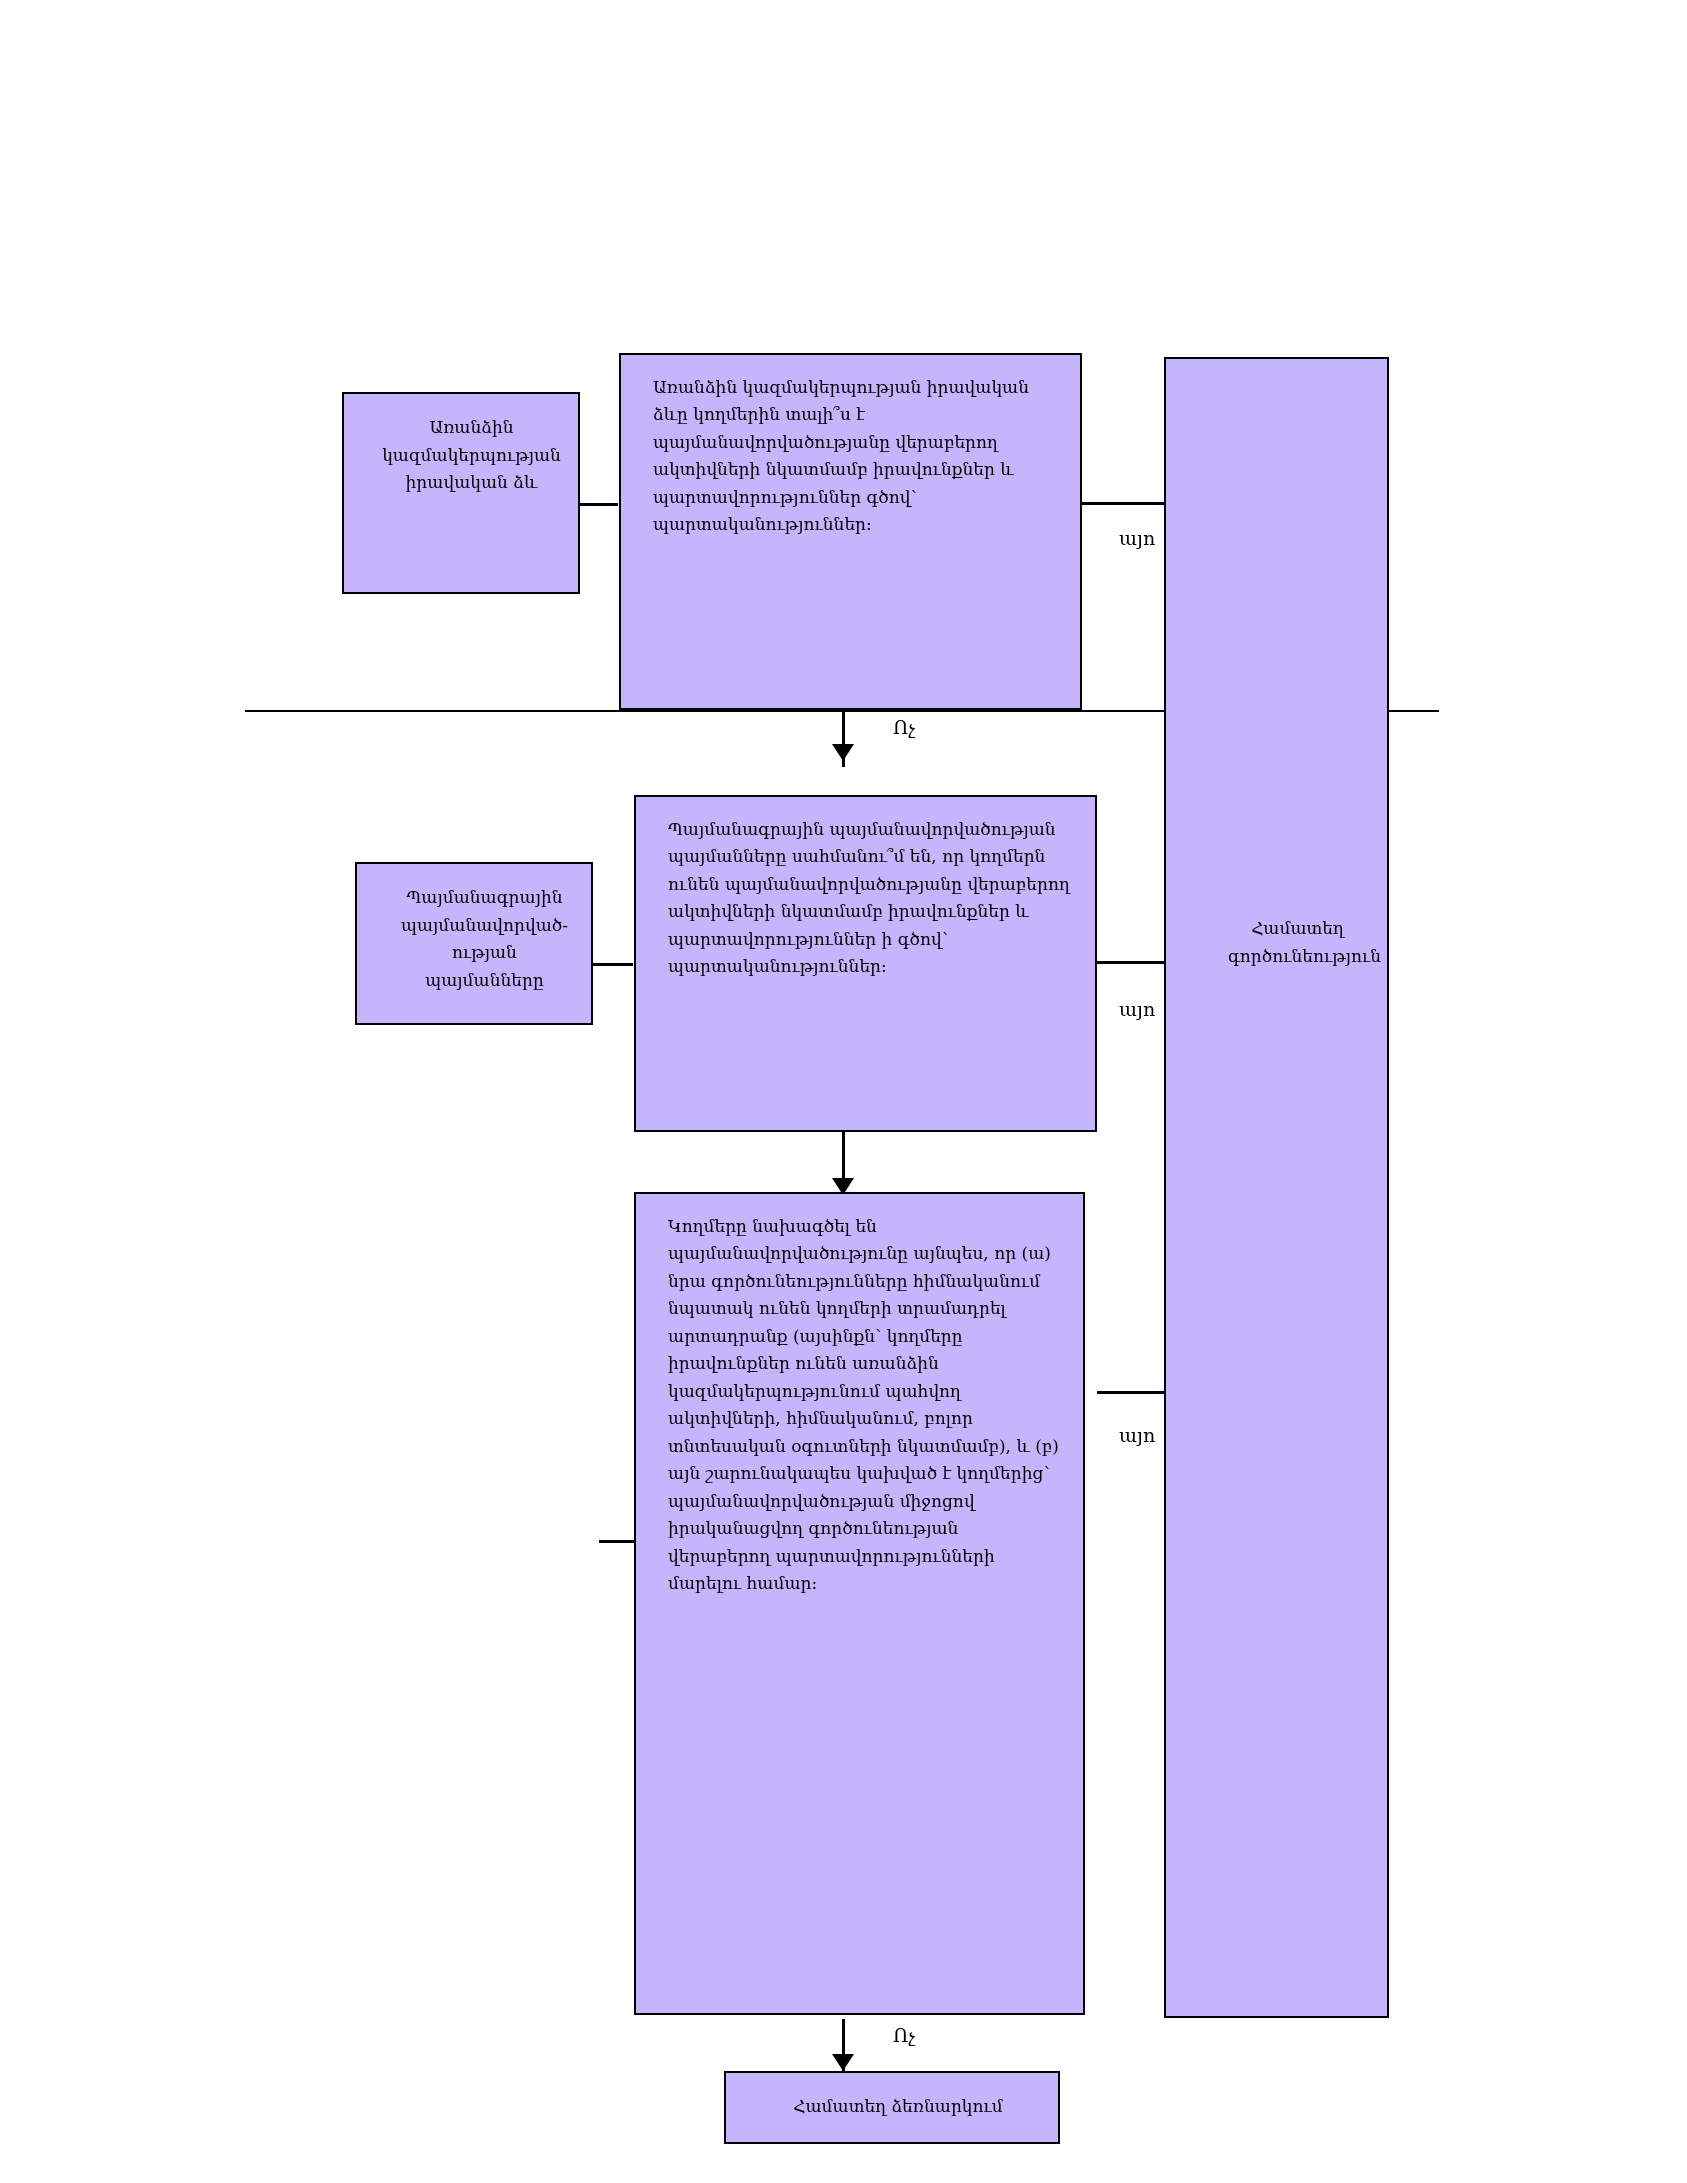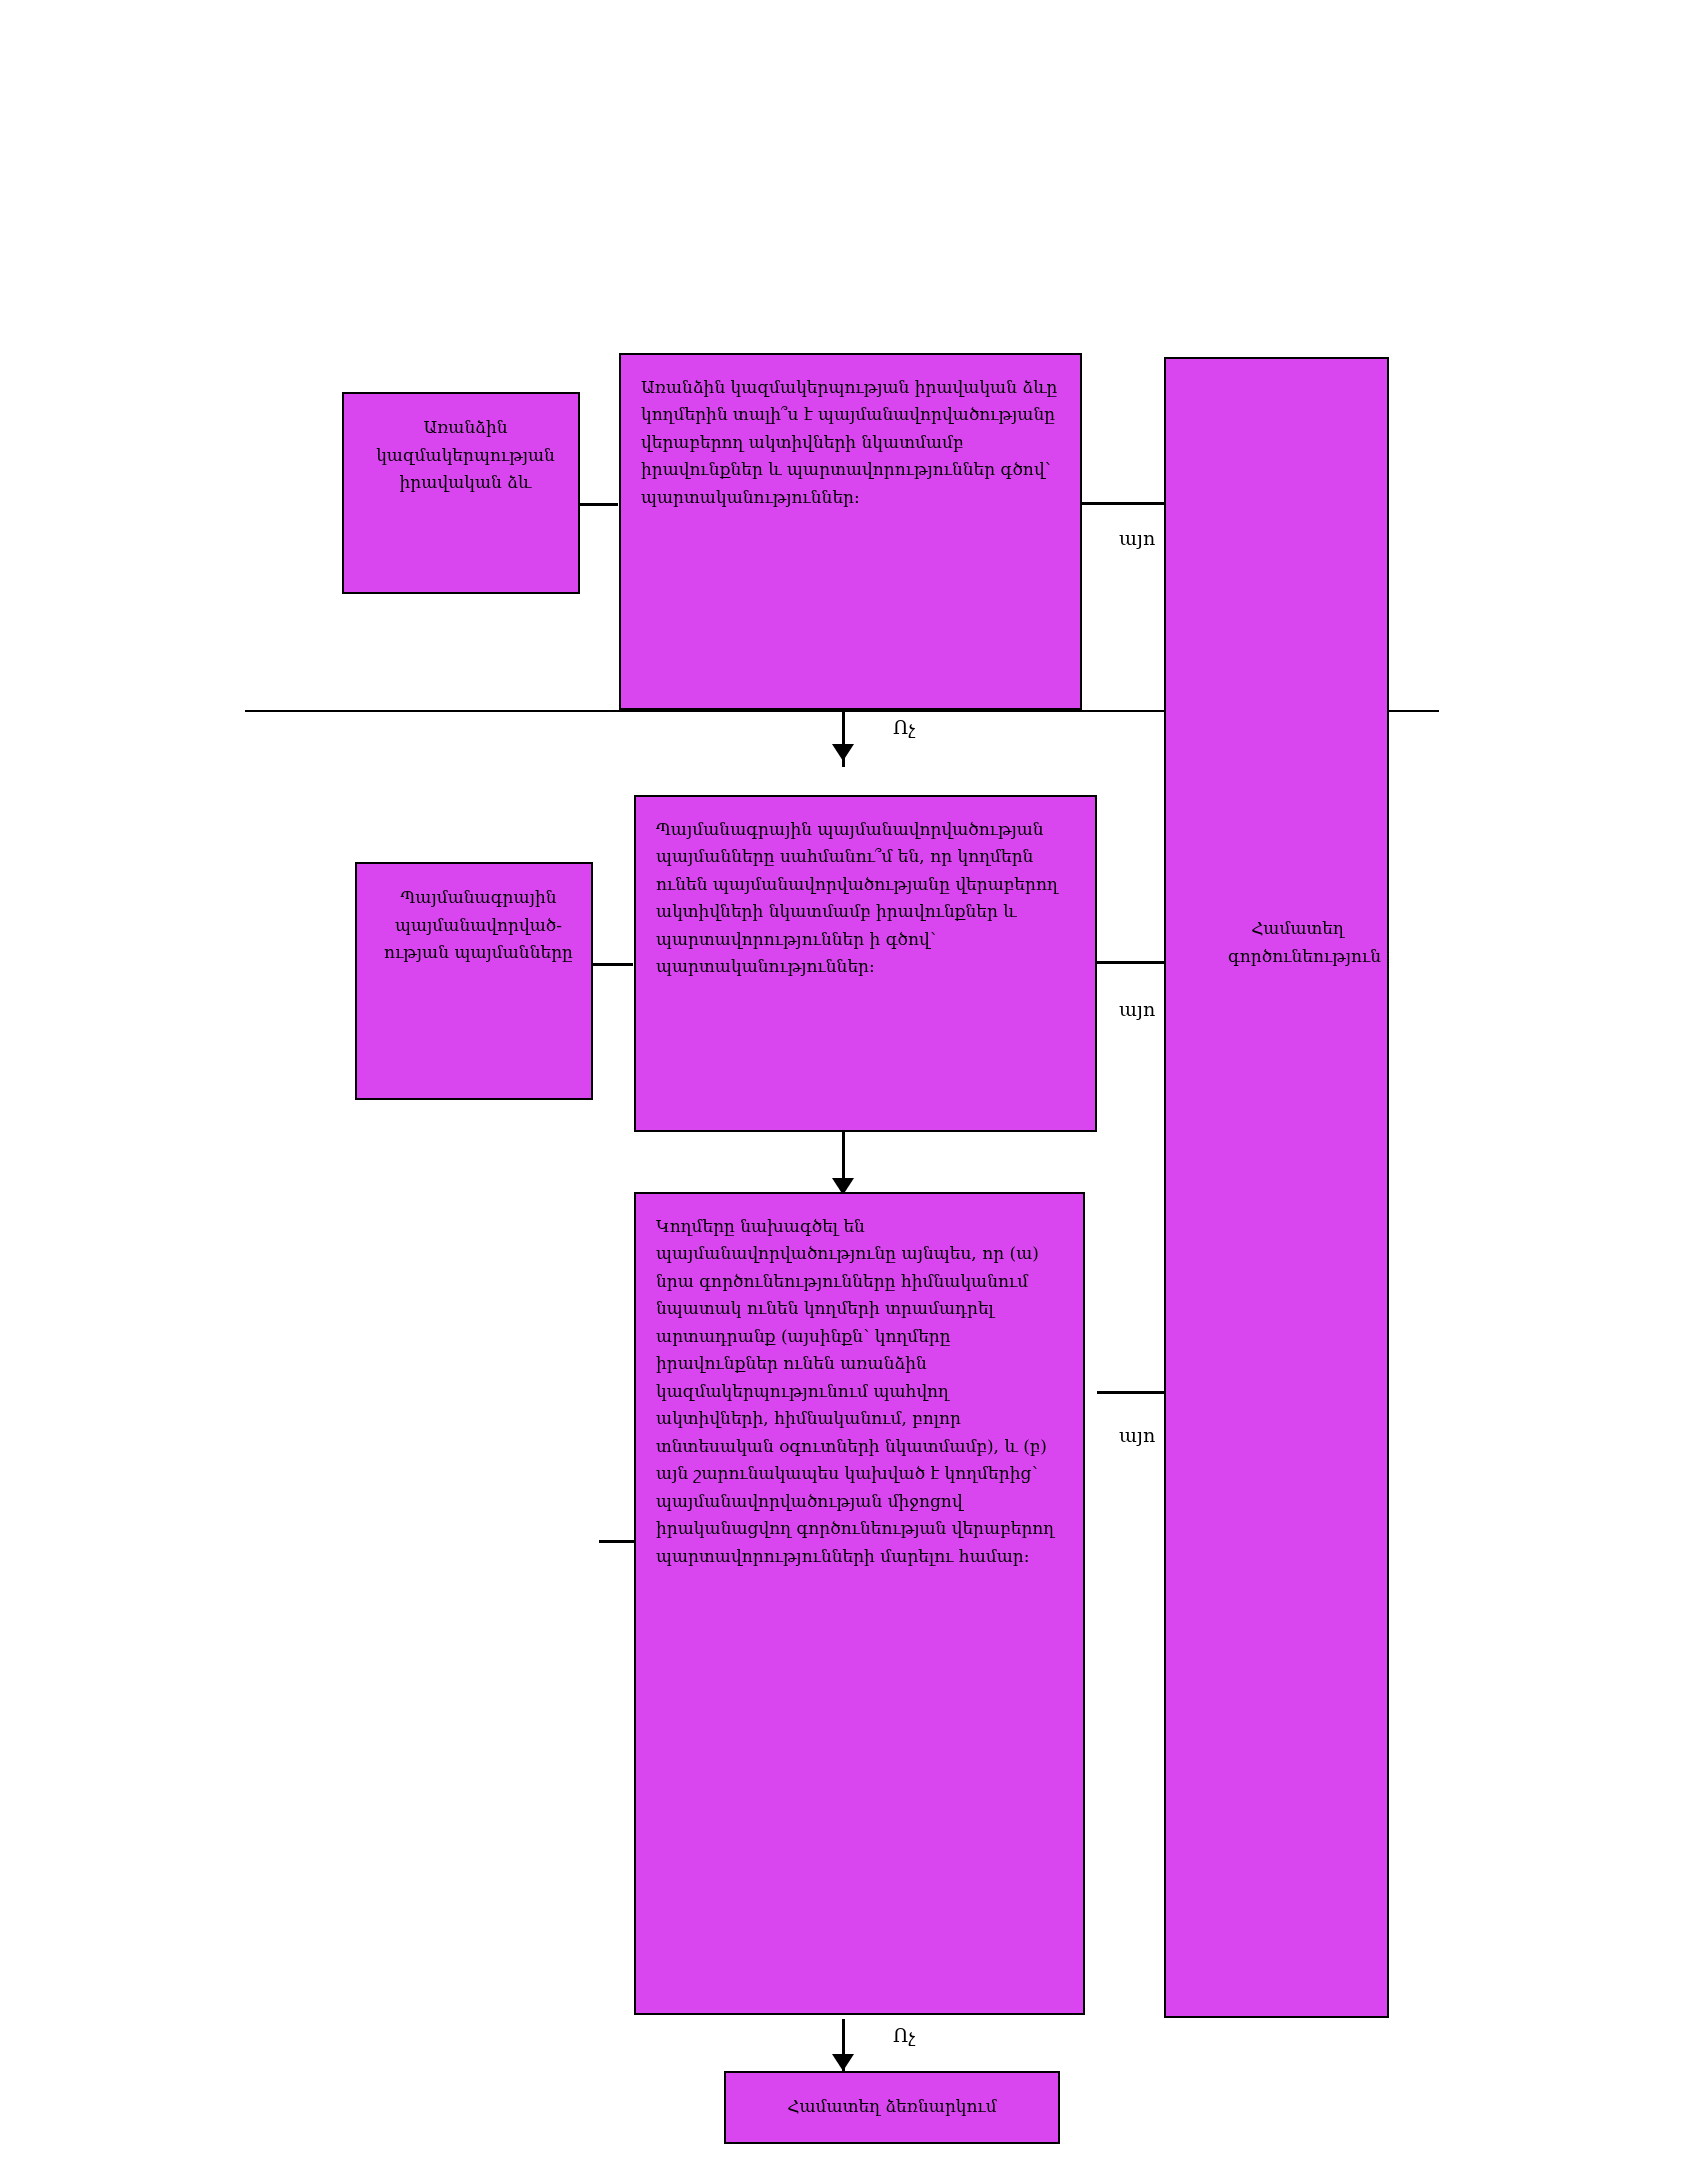--- a/index.html
+++ b/index.html
@@ -16,21 +16,22 @@
     font-family: "DejaVu Serif", "Liberation Serif", serif;
     color: #000000;
     overflow: hidden;
   }
 
   
   .box {
     position: absolute;
     box-sizing: border-box;
     border: 2px solid #000000;
-    background: #d946ef;
+    background: #c4b5fd;
+    padding-left: 12px;
   }
   .box-text {
     font-size: 17px;
     line-height: 1.62;
     white-space: pre-line;
   }
 
   
   .label-box .box-text {
     text-align: center;
@@ -111,21 +112,21 @@
 
   <div class="thin-hline" style="left:245px; top:710px; width:1194px;"></div>
   <div class="thin-hline" style="left:1383px; top:710px; width:56px;"></div>
 
   <div class="box label-box" style="left:342px; top:392px; width:238px; height:202px;">
     <div class="box-text">Առանձին
 կազմակերպության
 իրավական ձև</div>
   </div>
 
-  <div class="box label-box" style="left:355px; top:862px; width:238px; height:238px;">
+  <div class="box label-box" style="left:355px; top:862px; width:238px; height:163px;">
     <div class="box-text">Պայմանագրային
 պայմանավորված-
 ության պայմանները</div>
   </div>
 
 
   <div class="box decision-box" style="left:619px; top:353px; width:463px; height:357px;">
     <div class="box-text">Առանձին կազմակերպության իրավական ձևը կողմերին տալի՞ս է պայմանավորվածությանը վերաբերող ակտիվների նկատմամբ իրավունքներ և պարտավորություններ գծով՝ պարտականություններ:</div>
   </div>
 

